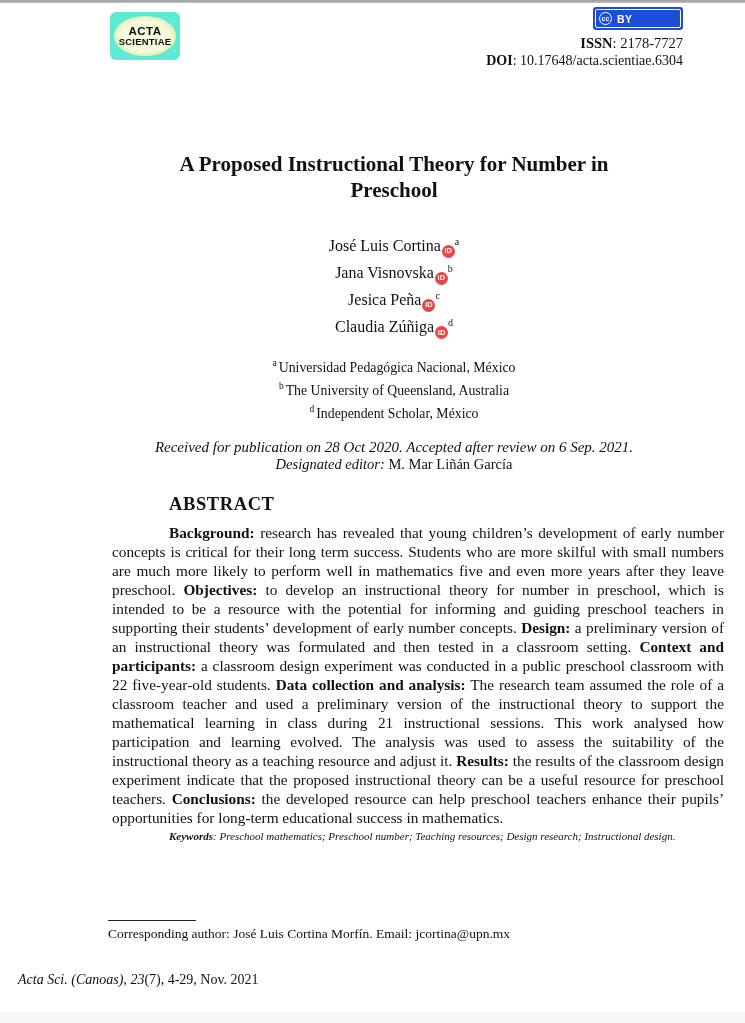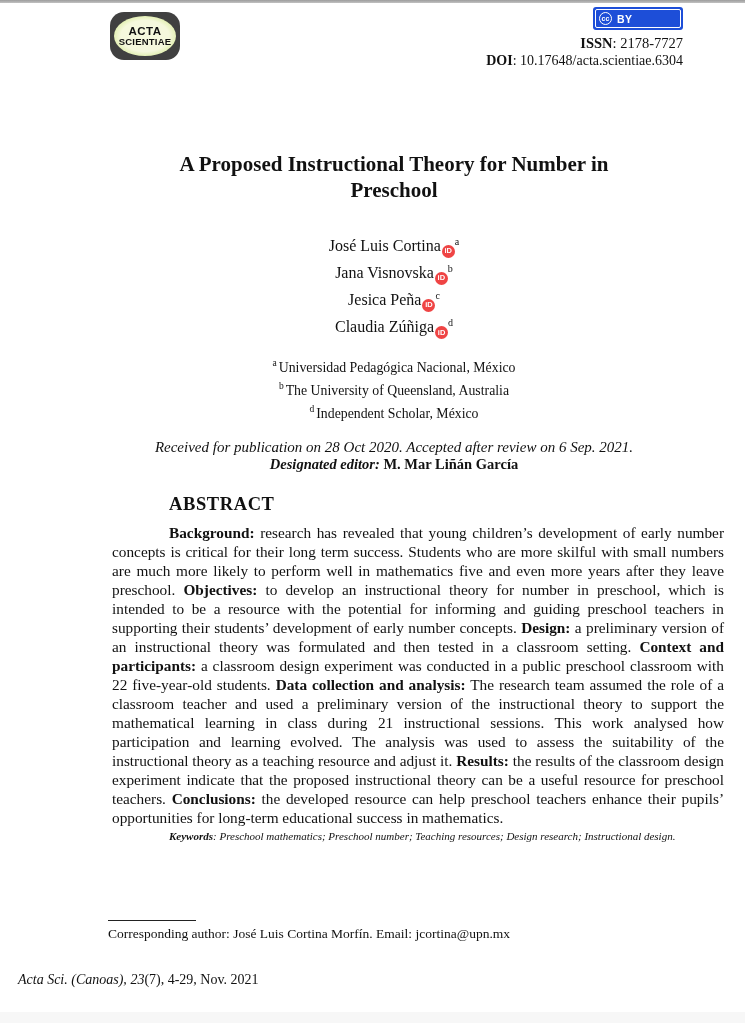--- a/index.html
+++ b/index.html
@@ -7,21 +7,21 @@
   .page { position:relative; width:745px; height:1023px; background:#ffffff;
           font-family:"Liberation Serif","DejaVu Serif",serif; color:#111; }
 
   .topbar { position:absolute; top:0; left:0; width:745px; height:3px;
             background:linear-gradient(#9c9c9c,#c2c2c2); }
   .bottomstrip { position:absolute; bottom:0; left:0; width:745px; height:11px;
             background:#f7f7f7; }
 
   
   .logo { position:absolute; left:110px; top:12px; width:70px; height:48px;
-          background:#404040; border-radius:14px; display:flex; align-items:center; justify-content:center; }
+          background:#5eead4; border-radius:6px; display:flex; align-items:center; justify-content:center; }
   .logo-ellipse { width:62px; height:40px; border-radius:50%;
           background:radial-gradient(ellipse at center, #f5f8dd 55%, #e2efb2 72%, #a5ce39 85%);
           display:flex; flex-direction:column; align-items:center; justify-content:center; }
   .logo-ellipse span { font-family:"Liberation Sans","DejaVu Sans",sans-serif; font-weight:bold;
           color:#101010; line-height:1.05; }
   .logo-l1 { font-size:11.5px; letter-spacing:0.5px; }
   .logo-l2 { font-size:9.5px; letter-spacing:0.2px; }
 
   
   .header-right { position:absolute; top:7px; right:62px; text-align:right; }
@@ -50,21 +50,21 @@
   .orcid { display:inline-flex; align-items:center; justify-content:center;
            width:13px; height:13px; border-radius:50%; background:#ef4444;
            color:#fff; font-family:"Liberation Sans","DejaVu Sans",sans-serif;
            font-weight:bold; font-size:7.5px; vertical-align:-2px; margin-left:1px; }
   .authors sup { font-size:10px; }
 
   .affils { margin-top:15px; font-size:13.8px; line-height:18px; }
   .affils sup { font-size:9.5px; margin-right:2px; }
 
   .dates { margin-top:16px; font-size:15px; line-height:18px; font-style:italic; }
-  .editor-line { font-size:14.5px; line-height:17px; font-style:normal;font-weight:bold; }
+  .editor-line { font-size:14.5px; line-height:17px; font-style:normal; }
   .editor-line i { font-style:italic; }
 
   .abstract-h { margin-top:21px; margin-left:57px; font-size:18.5px; font-weight:bold;
                 letter-spacing:0.6px; }
   .abstract-p { margin-top:8px; font-size:15.3px; line-height:19px; text-align:justify;
                 text-indent:57px; }
   .keywords-p { font-size:11px; line-height:19px; text-align:justify; text-indent:57px;font-style:italic; }
 
   
   .footnote { position:absolute; left:108px; top:920px; font-size:13.5px; }

